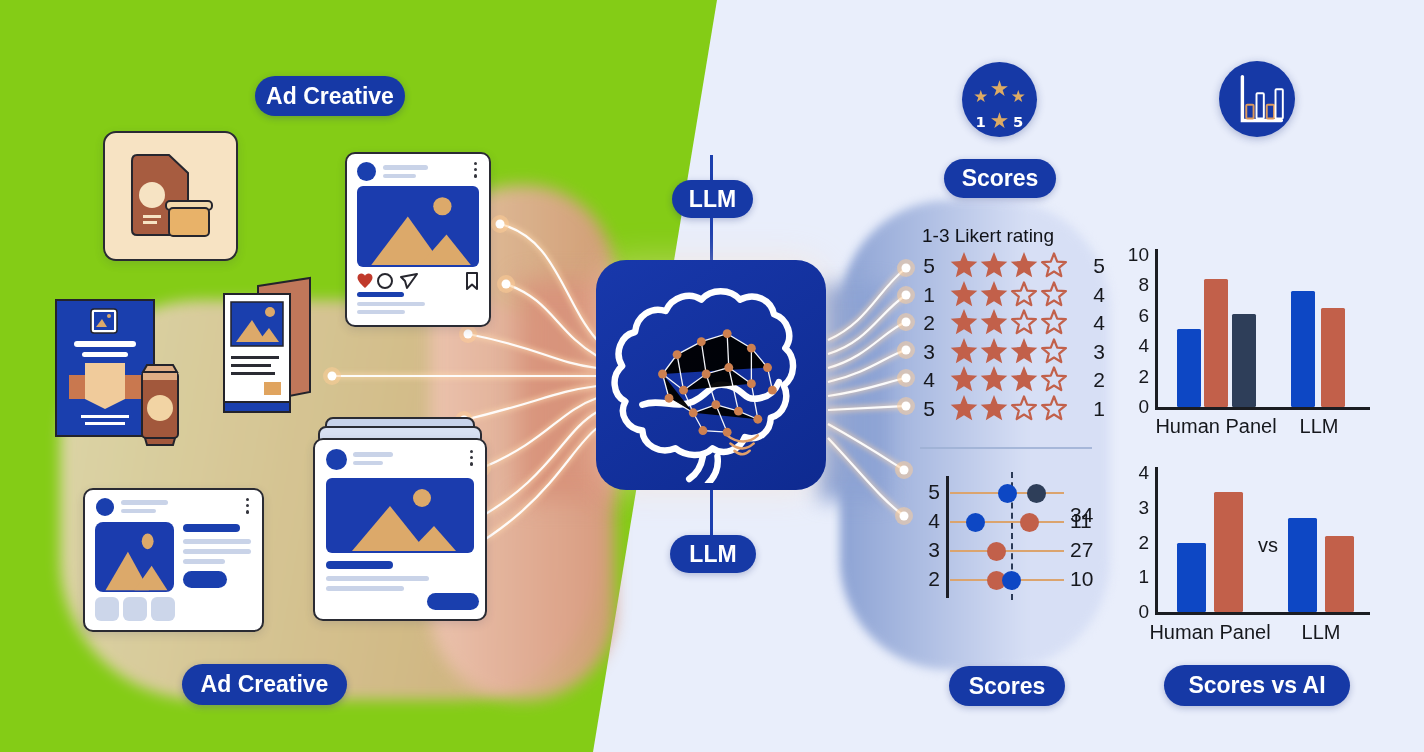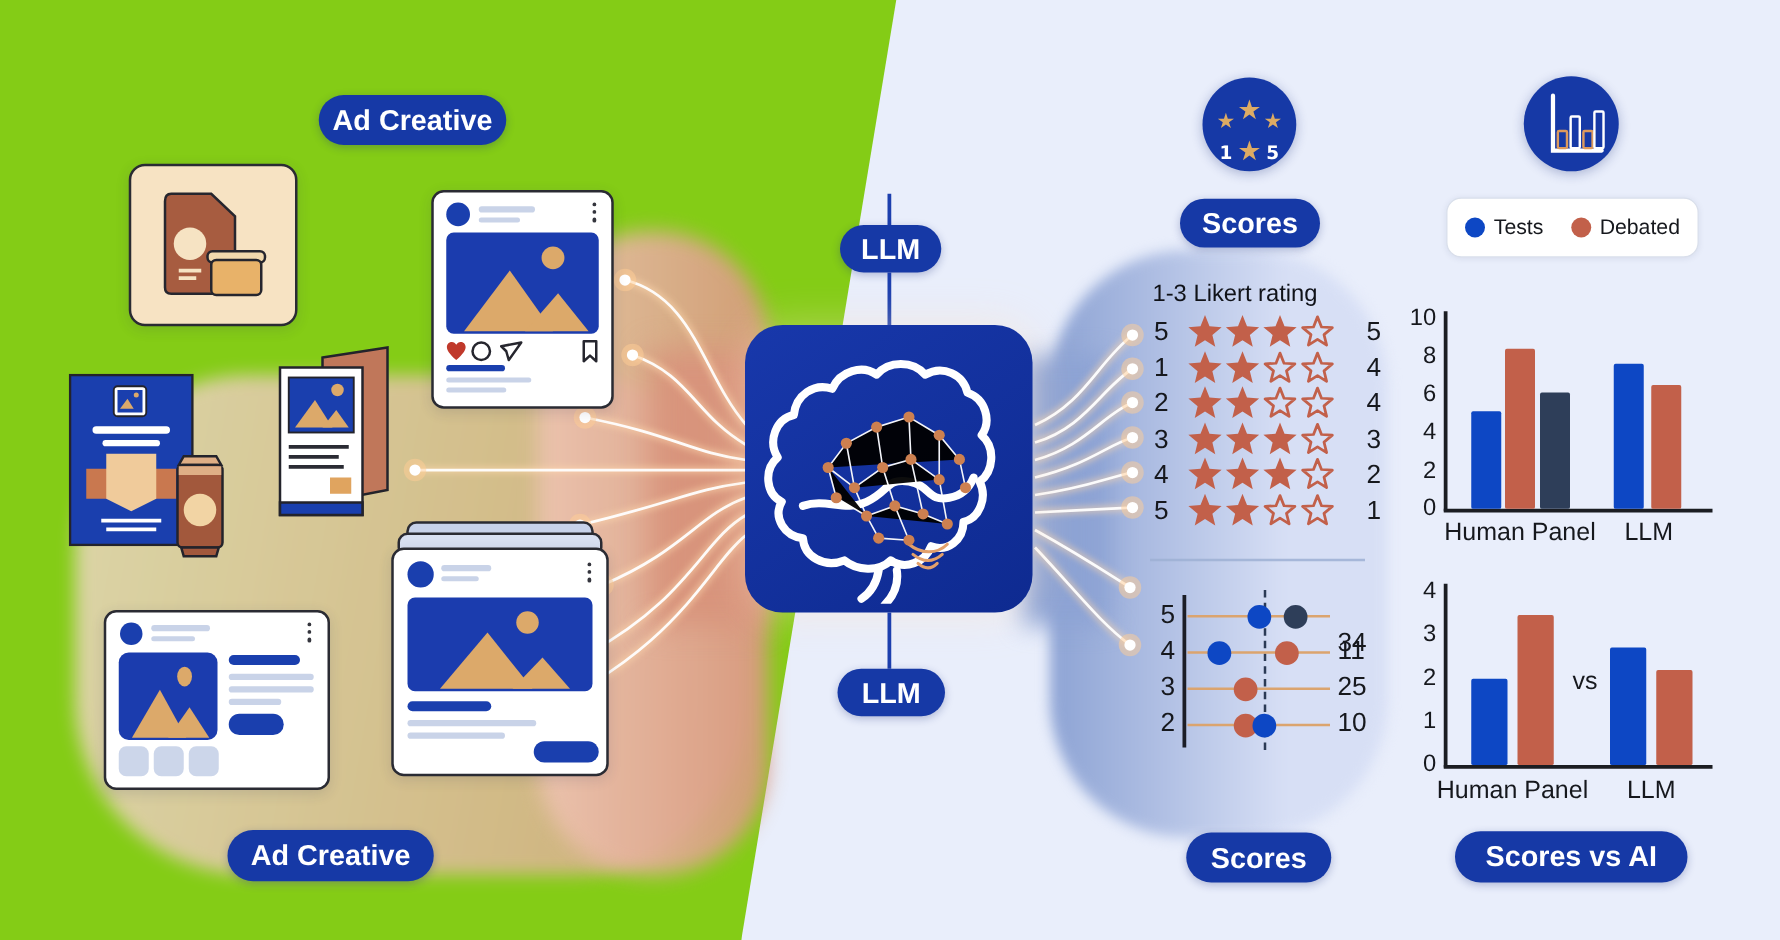--- a/index.html
+++ b/index.html
@@ -445,21 +445,21 @@
         <div class="dp-dot" style="left: 111.14px; top: 13.5px; background: rgb(46, 62, 89); position: absolute;"></div>
         <div class="dp-num" style="left: 154px; top: 10px; width: 44px; position: absolute; margin-top: 23px;">34</div>
         <div class="dp-num" style="left: 0px; top: 39px; width: 24px; text-align: right; position: absolute;">4</div>
         <div class="dp-line" style="left: 34px; top: 50.8px; width: 114px; position: absolute;"></div>
         <div class="dp-dot" style="left: 49.58px; top: 42.5px; background: rgb(13, 71, 196); position: absolute;"></div>
         <div class="dp-dot" style="left: 104.3px; top: 42.5px; background: rgb(194, 96, 74); position: absolute;"></div>
         <div class="dp-num" style="left: 154px; top: 39px; width: 44px; position: absolute;">11</div>
         <div class="dp-num" style="left: 0px; top: 68px; width: 24px; text-align: right; position: absolute;">3</div>
         <div class="dp-line" style="left: 34px; top: 79.8px; width: 114px; position: absolute;"></div>
         <div class="dp-dot" style="left: 71.24px; top: 71.5px; background: rgb(194, 96, 74); position: absolute;"></div>
-        <div class="dp-num" style="left: 154px; top: 68px; width: 44px; position: absolute;">25</div>
+        <div class="dp-num" style="left: 154px; top: 68px; width: 44px; position: absolute;">27</div>
         <div class="dp-num" style="left: 0px; top: 97px; width: 24px; text-align: right; position: absolute;">2</div>
         <div class="dp-line" style="left: 34px; top: 108.8px; width: 114px; position: absolute;"></div>
         <div class="dp-dot" style="left: 71.24px; top: 100.5px; background: rgb(194, 96, 74); position: absolute;"></div>
         <div class="dp-dot" style="left: 86.06px; top: 100.5px; background: rgb(13, 71, 196); position: absolute;"></div>
         <div class="dp-num" style="left: 154px; top: 97px; width: 44px; position: absolute;">10</div>
       </div>
   </div>
 
   <div class="pill" style="left:949px;top:666px;width:116px;height:40px;font-size:23px;">
       <span>Scores</span>
@@ -468,30 +468,20 @@
   <div class="icon-circle" style="left:1219px;top:61px;width:76px;height:76px;">
     <svg width="76" height="76" viewBox="0 0 78 78">
       <path d="M24,16 L24,61 L64,61" stroke="#fff" stroke-width="3.5" fill="none" stroke-linecap="round"></path>
       <rect x="28" y="45" width="7.5" height="14" rx="1" stroke="#dd9a5d" stroke-width="2" fill="none"></rect>
       <rect x="38.5" y="33" width="7.5" height="26" rx="1" stroke="#fff" stroke-width="2" fill="none"></rect>
       <rect x="49" y="45" width="7.5" height="14" rx="1" stroke="#dd9a5d" stroke-width="2" fill="none"></rect>
       <rect x="58" y="29" width="7.5" height="30" rx="1" stroke="#fff" stroke-width="2" fill="none"></rect>
     </svg>
   </div>
 
-  <div id="legend">
-    <div class="lg-item">
-      <span class="lg-dot" style="background: rgb(13, 71, 196);"></span>
-      <span>Tests</span>
-    </div>
-    <div class="lg-item">
-      <span class="lg-dot" style="background: rgb(194, 96, 74);"></span>
-      <span>Debated</span>
-    </div>
-  </div>
 
   <div id="chart1" class="chart" style="left:1125px;top:245px;width:262px;height:195px;">
       <div class="axis" style="left: 30px; top: 4px; width: 2.5px; height: 160px; position: absolute;"></div>
       <div class="axis" style="left: 30px; top: 162px; width: 215px; height: 2.5px; position: absolute;"></div>
       <div class="tick" style="left: -2px; top: -1px; position: absolute;">10</div>
       <div class="tick" style="left: -2px; top: 29.4px; position: absolute;">8</div>
       <div class="tick" style="left: -2px; top: 59.8px; position: absolute;">6</div>
       <div class="tick" style="left: -2px; top: 90.2px; position: absolute;">4</div>
       <div class="tick" style="left: -2px; top: 120.6px; position: absolute;">2</div>
       <div class="tick" style="left: -2px; top: 151px; position: absolute;">0</div>

